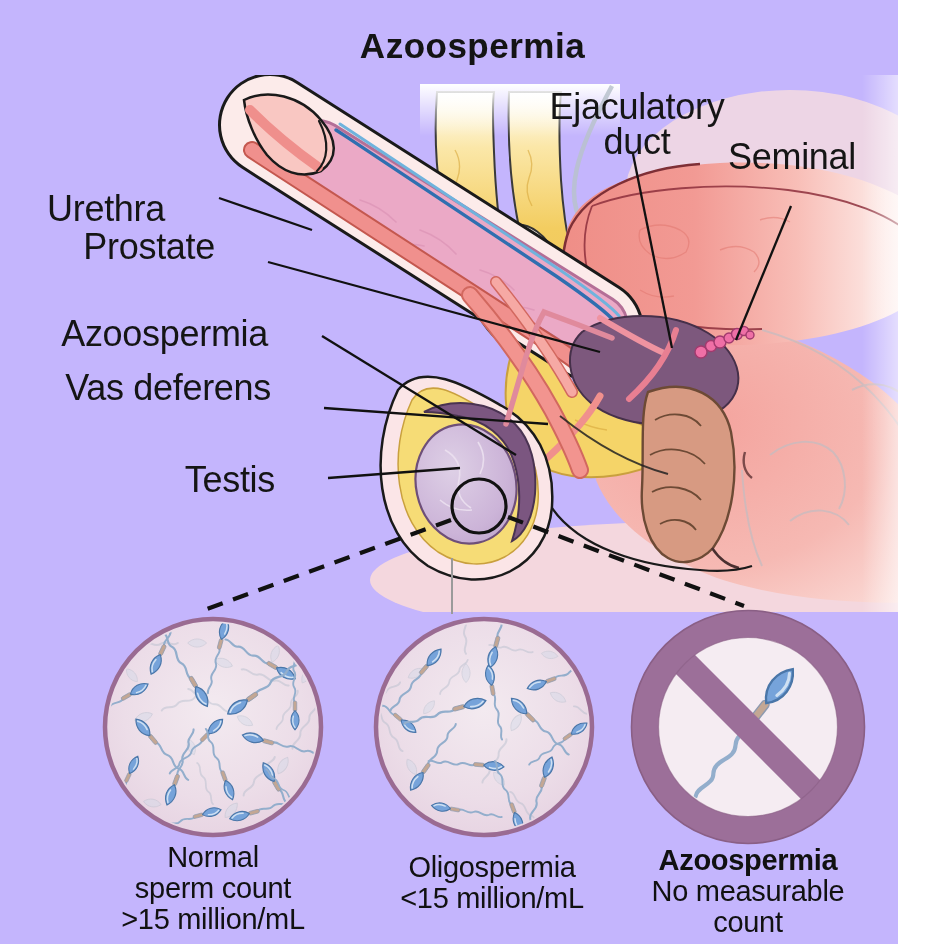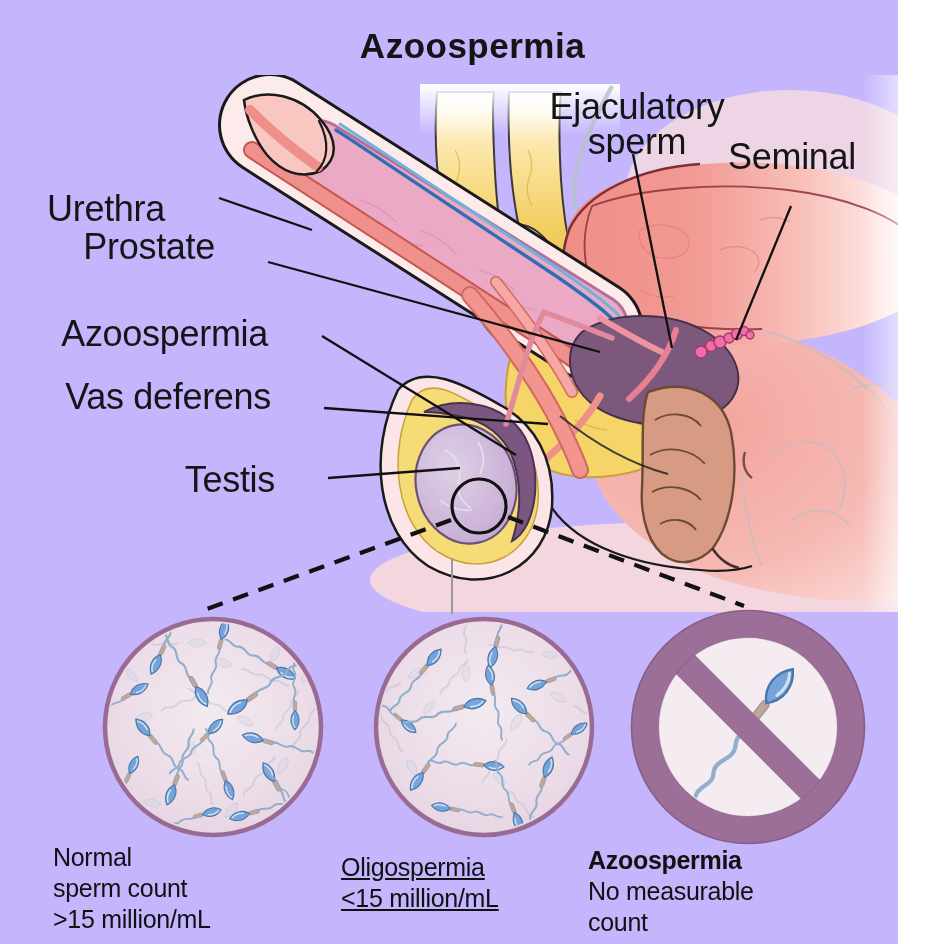--- a/index.html
+++ b/index.html
@@ -7,29 +7,29 @@
           font-family:"Liberation Sans","DejaVu Sans",sans-serif;color:#141414;}
   .title{position:absolute;top:26px;left:0;width:945px;text-align:center;
          font-size:35px;font-weight:bold;letter-spacing:.5px;margin:0;}
   svg.scene{position:absolute;left:0;top:0;}
   .lbl{position:absolute;font-size:36px;line-height:32px;white-space:nowrap;color:#151515;letter-spacing:-.3px;}
   .lbl.right-align{text-align:right;}
   .lbl.center{text-align:center;white-space:normal;}
   #lbl-urethra{right:733px;top:181px;margin-top:12px;}
   #lbl-prostate{right:683px;top:231px;}
   #lbl-epididymis{right:630px;top:318px;}
-  #lbl-vas{right:627px;top:381px;}
+  #lbl-vas{right:627px;top:372px;}
   #lbl-testis{right:623px;top:464px;}
   #lbl-ejaculatory{left:512px;top:89px;width:250px;line-height:35px;}
   #lbl-seminal{left:667px;top:139px;width:250px;line-height:35px;}
-  .caption{position:absolute;width:320px;text-align:left;font-size:25px;line-height:31px;letter-spacing:-.3px;color:#111;}
+  .caption{position:absolute;width:320px;text-align:center;font-size:29px;line-height:31px;letter-spacing:-.3px;color:#111;}
   .caption span{display:block;}
   .caption .bold{font-weight:bold;}
   #cap-0{left:53px;top:842px;}
-  #cap-1{left:341px;top:852px;text-decoration:underline;}
+  #cap-1{left:332px;top:852px;}
   #cap-2{left:588px;top:845px;}
 </style>
 </head>
 <body>
 
 <div class="canvas">
 
   <h1 class="title">Azoospermia</h1>
 
   <svg class="scene" width="945" height="944" viewBox="0 0 945 944">
@@ -309,21 +309,21 @@
   </svg>
 
   <div class="lbl right-align" id="lbl-urethra">Urethra</div>
   <div class="lbl right-align" id="lbl-prostate">Prostate</div>
   <div class="lbl right-align" id="lbl-epididymis">Azoospermia</div>
   <div class="lbl right-align" id="lbl-vas">Vas deferens</div>
   <div class="lbl right-align" id="lbl-testis">Testis</div>
 
   <div class="lbl center" id="lbl-ejaculatory">
     <span style="display:block">Ejaculatory</span>
-    <span style="display:block">sperm</span>
+    <span style="display:block">duct</span>
   </div>
   <div class="lbl center" id="lbl-seminal">
     <span style="display:block">Seminal</span>
   </div>
 
   <div class="caption" id="cap-0">
     <span>Normal</span>
     <span>sperm count</span>
     <span>&gt;15 million/mL</span>
   </div>

